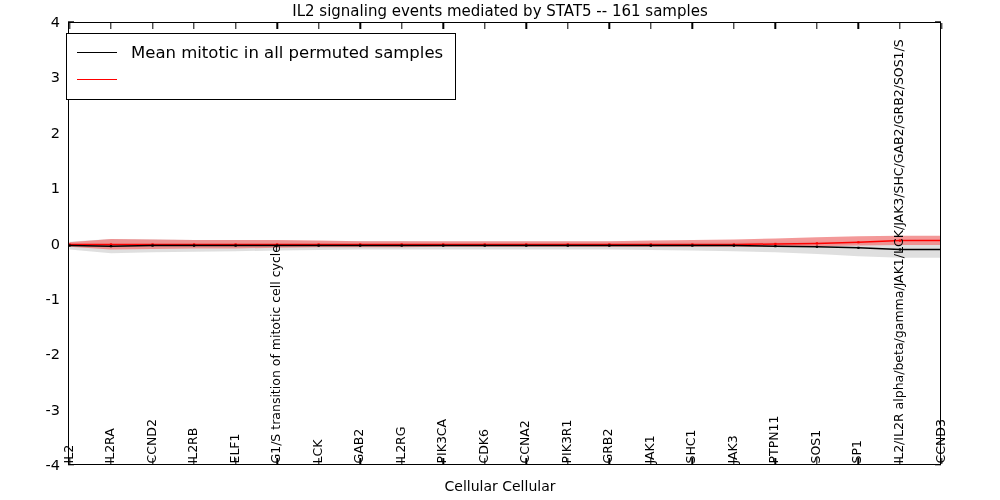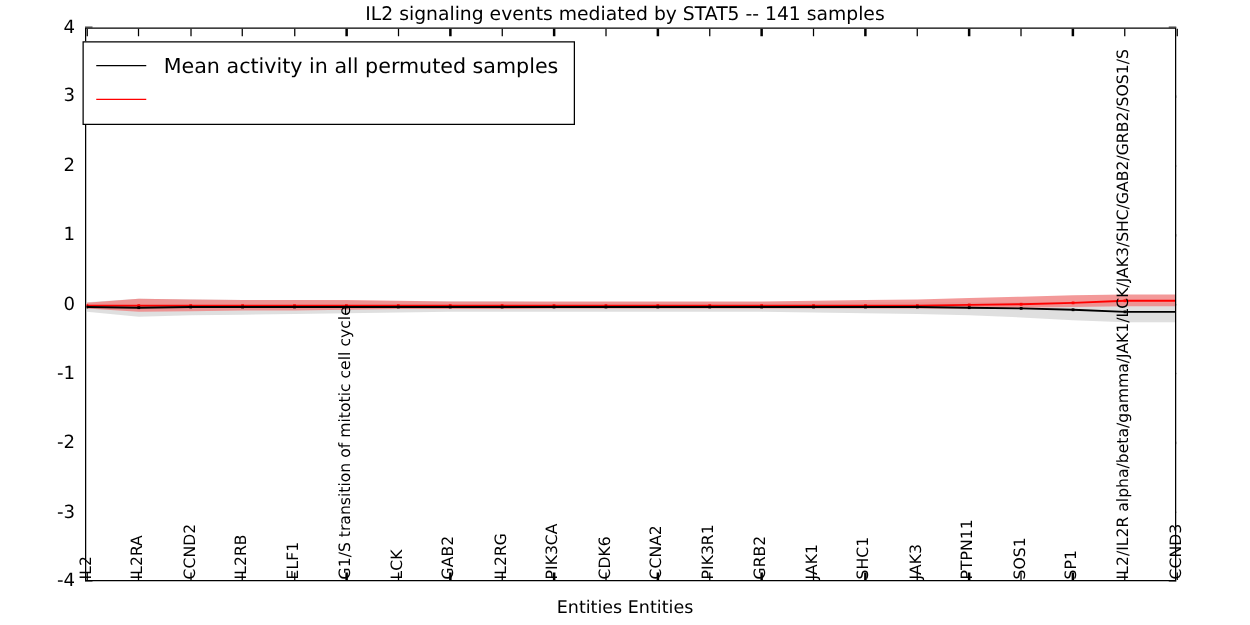--- a/index.html
+++ b/index.html
@@ -50,21 +50,21 @@
   .legend-swatch.red{border-top-color:#ff0000;}
   .legend-text{font-size:16.5px;white-space:nowrap;}
 
   svg{display:block;}
 </style>
 </head>
 <body>
 
 <div id="root">
 
-  <div class="chart-title">IL2 signaling events mediated by STAT5 -- 141 samples</div>
+  <div class="chart-title">IL2 signaling events mediated by STAT5 -- 161 samples</div>
 
   <div class="ylabel-host">
     
   </div>
 
   <div id="yticks">
       <div class="ytick" style="top: 22px; left: 0px; width: 60px;">4</div>
       <div class="ytick-mark" style="left: 68px; top: 22px; position: absolute;"></div>
       <div class="ytick-mark" style="left: 935px; top: 22px; position: absolute;"></div>
       <div class="ytick" style="top: 77.375px; left: 0px; width: 60px;">3</div>
@@ -212,25 +212,25 @@
       <div class="xtlabel" style="left: 649.833px; bottom: 33px; position: absolute;">JAK1</div>
       <div class="xtlabel" style="left: 691.357px; bottom: 33px; position: absolute;">SHC1</div>
       <div class="xtlabel" style="left: 732.881px; bottom: 33px; position: absolute;">JAK3</div>
       <div class="xtlabel" style="left: 774.405px; bottom: 33px; position: absolute;">PTPN11</div>
       <div class="xtlabel" style="left: 815.929px; bottom: 33px; position: absolute;">SOS1</div>
       <div class="xtlabel" style="left: 857.452px; bottom: 33px; position: absolute;">SP1</div>
       <div class="xtlabel" style="left: 898.976px; bottom: 33px; position: absolute;">IL2/IL2R alpha/beta/gamma/JAK1/LCK/JAK3/SHC/GAB2/GRB2/SOS1/S</div>
       <div class="xtlabel" style="left: 940.5px; bottom: 33px; position: absolute;">CCND3</div>
     </div>
 
-  <div class="xlabel">Entities Entities</div>
+  <div class="xlabel">Cellular Cellular</div>
 
   <div class="legend">
     <div class="legend-row">
       <span class="legend-swatch"></span>
-      <span class="legend-text">Mean activity in all permuted samples</span>
+      <span class="legend-text">Mean mitotic in all permuted samples</span>
     </div>
     <div class="legend-row">
       <span class="legend-swatch red"></span>
     </div>
   </div>
 
 </div>
 
 </body></html>

